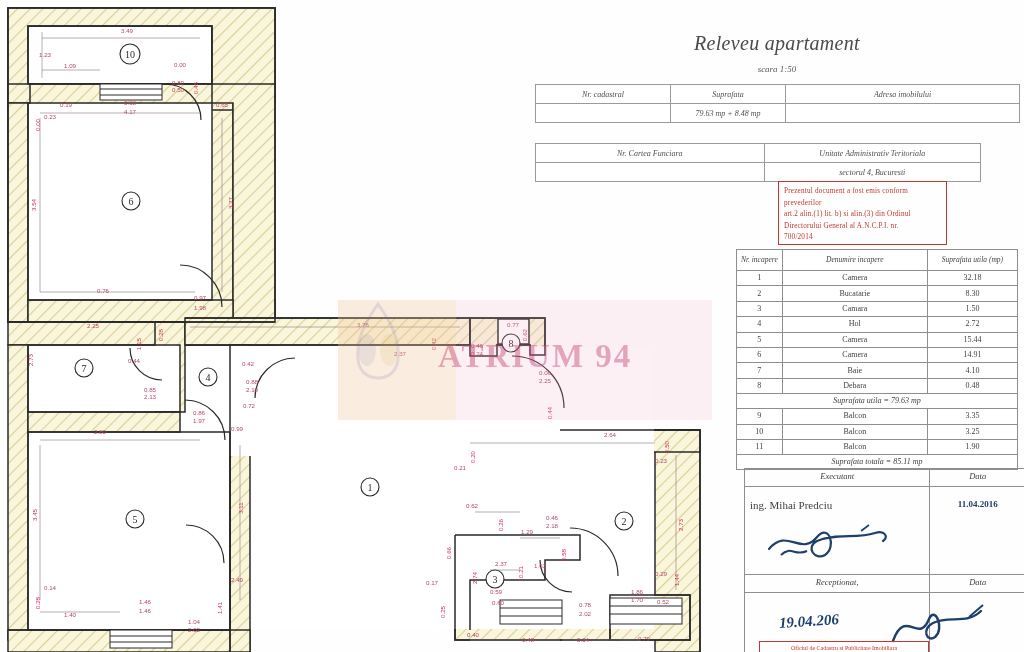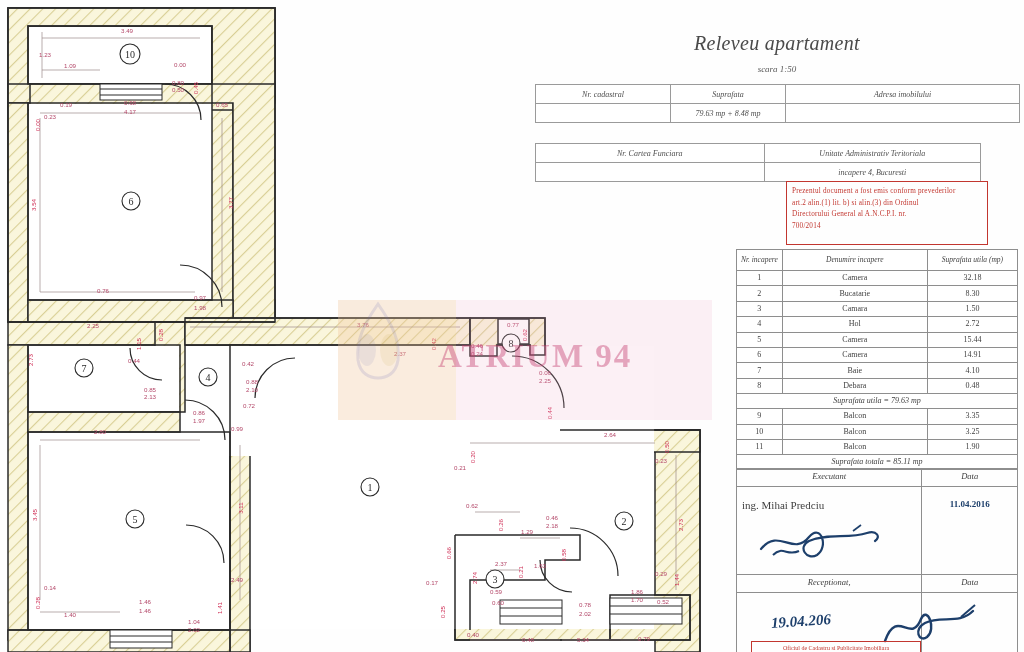--- a/index.html
+++ b/index.html
@@ -39,39 +39,39 @@
   #tbl1{left:-195px;top:84px;width:485px;}
   #tbl2{left:-195px;top:143px;width:446px;}
   .c-nrcad{width:135px;}
   .c-supr{width:115px;}
   .c-adr{width:235px;}
   .c-cf{width:250px;}
   .c-uat{width:235px;}
   .blur{color:rgba(100,100,100,.45);font-size:7px;letter-spacing:.6px;filter:blur(.7px);}
 
   
-  #redstamp{position:absolute;left:56px;top:181px;width:202px;height:64px;
+  #redstamp{position:absolute;left:48px;top:181px;width:169px;height:64px;
             border:1.2px solid #c2362f;color:#c2362f;font-size:7.2px;line-height:11.5px;
             padding:4px 5px;box-sizing:border-box;font-family:"Liberation Serif",serif;
             letter-spacing:.2px;overflow:hidden;filter:blur(.35px);text-align:left;}
 
   
   table.rooms{position:absolute;left:6px;top:249px;width:282px;border-collapse:collapse;
               font-family:"Liberation Serif",serif;font-size:8px;color:#3f3f3f;background:#fff;border-radius:10px;}
   table.rooms td,table.rooms th{border:1px solid #8e8e8e;padding:0 2px;height:14.4px;
               line-height:12px;text-align:center;font-weight:normal;}
   table.rooms th{font-style:italic;height:20px;font-size:7.5px;}
   td.nm{text-align:left;padding-left:10px;}
   .c-nr{width:42px;}
   .c-den{width:150px;}
   .c-sup{width:90px;}
   tr.total td{font-style:italic;font-size:8px;height:14px;}
 
   
-  #exec{position:absolute;left:6px;top:468px;width:256px;}
+  #exec{position:absolute;left:14px;top:468px;width:256px;}
   table.sig{width:282px;border-collapse:collapse;font-family:"Liberation Serif",serif;
             font-size:8.5px;color:#3f3f3f;}
   table.sig td{border:1px solid #8e8e8e;text-align:center;vertical-align:top;padding-top:2px;}
   .exec-h{height:14px;font-style:italic;}
   .exec-b{height:84px;}
   .rec-h{height:14px;font-style:italic;}
   .rec-b{height:56px;}
   .c-left{width:186px;}
   .c-right{width:94px;}
   .execname{display:block;margin-top:10px;margin-left:4px;text-align:left;font-size:11px;}
@@ -364,21 +364,21 @@
       </table>
 
     <table class="hdr" id="tbl2">
       <tbody>
           <tr>
         <td class="c-cf">Nr. Cartea Funciara</td>
         <td class="c-uat">Unitate Administrativ Teritoriala</td>
       </tr>
       <tr>
         <td class="c-cf blur"></td>
-        <td class="c-uat">incapere 4, Bucuresti</td>
+        <td class="c-uat">sectorul 4, Bucuresti</td>
       </tr>
     </tbody>
       </table>
 
     <div id="redstamp">
       <div>Prezentul document a fost emis conform prevederilor</div>
       <div>art.2 alin.(1) lit. b) si alin.(3) din Ordinul</div>
       <div>Directorului General al A.N.C.P.I. nr.</div>
       <div>700/2014</div>
     </div>

